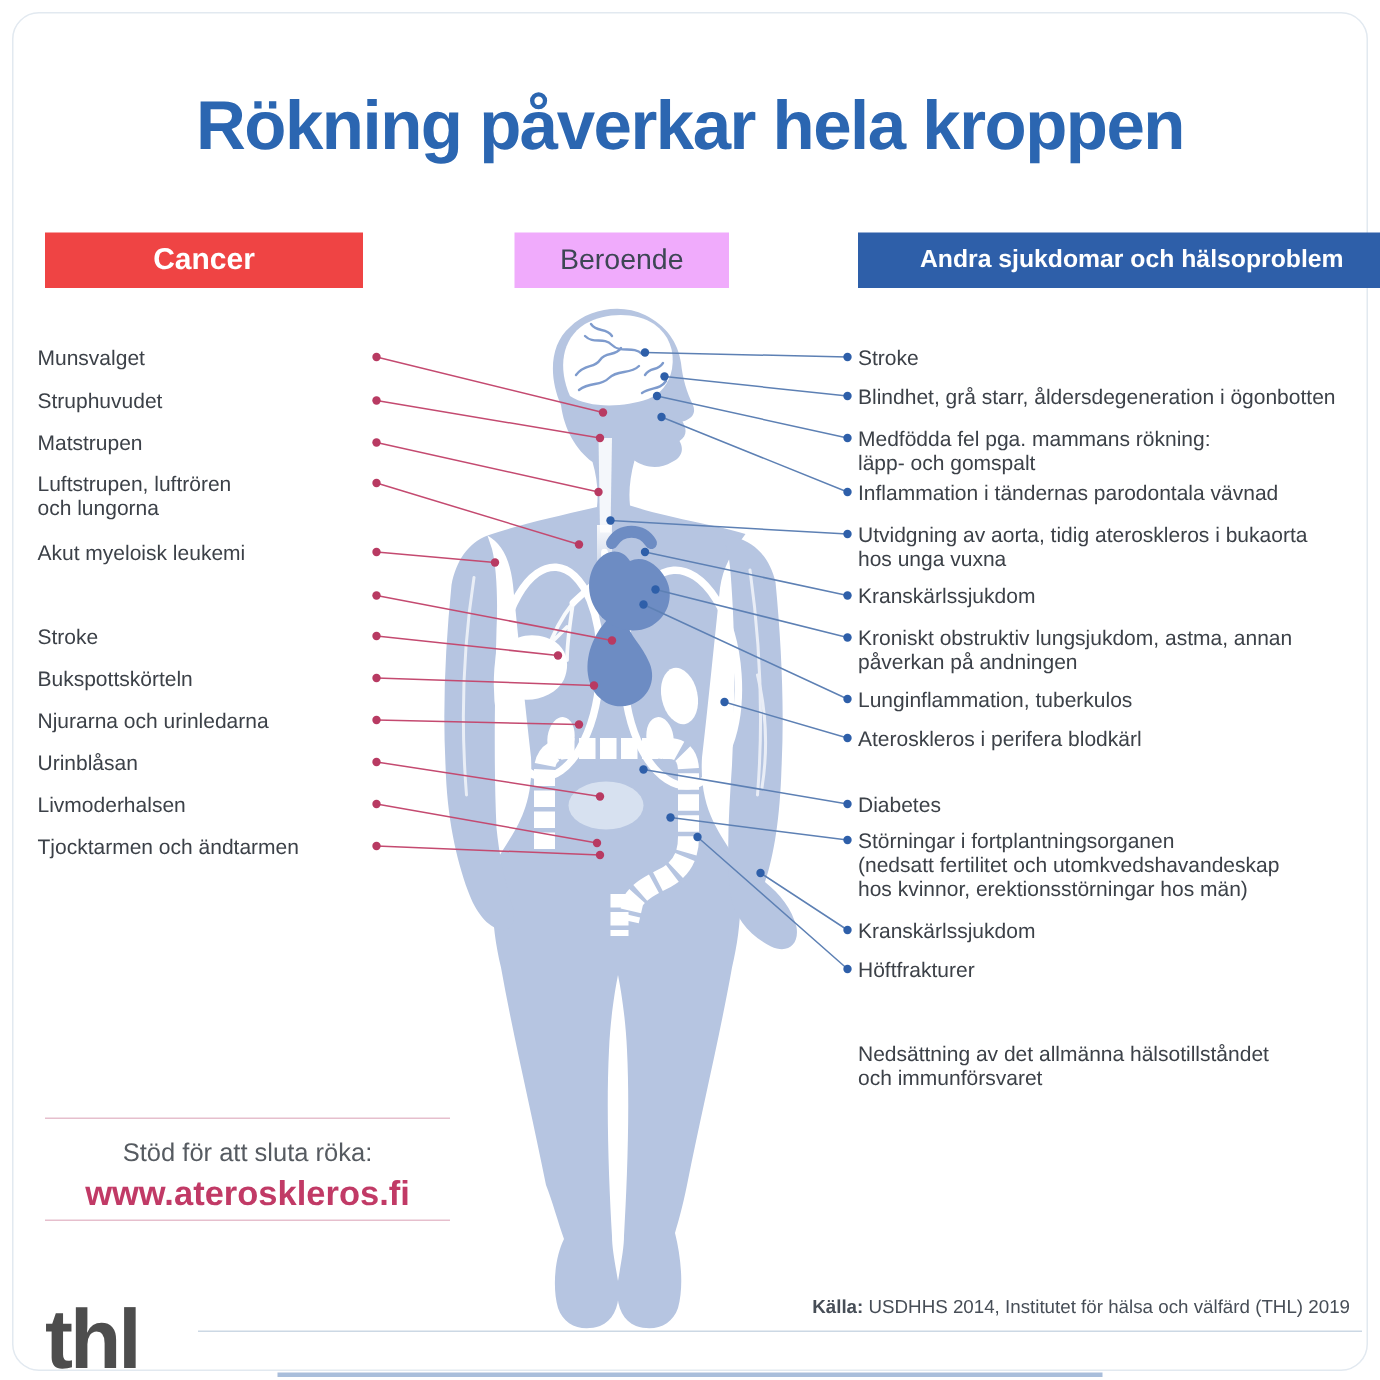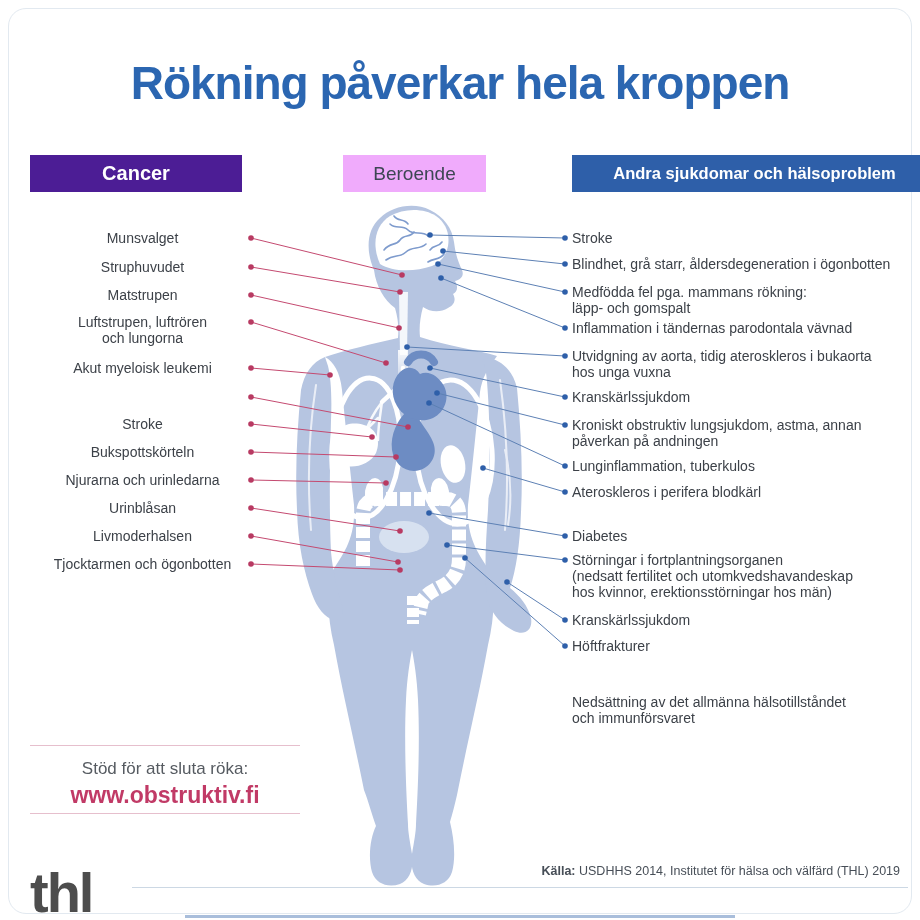--- a/index.html
+++ b/index.html
@@ -4,27 +4,27 @@
 <style>
   html,body{margin:0;padding:0;background:#fff;}
   #canvas{position:relative;width:920px;height:920px;background:#fff;overflow:hidden;
           font-family:"Liberation Sans",sans-serif;padding-left:15px;}
   .card-border{position:absolute;left:8px;top:8px;width:902px;height:904px;
                border:1px solid #e2e9f0;border-radius:18px;pointer-events:none;}
   .title{position:absolute;left:0;top:56px;width:920px;text-align:center;
          font-size:46px;font-weight:bold;color:#2b66b1;letter-spacing:-1px;}
   .badge{position:absolute;top:155px;height:37px;display:flex;align-items:center;
          justify-content:center;}
-  .badge-cancer{left:30px;width:212px;background:#4c1d95;color:#fff;
+  .badge-cancer{left:30px;width:212px;background:#ef4444;color:#fff;
                 font-size:20px;font-weight:bold;}
   .badge-addiction{left:343px;width:143px;background:#f0abfc;color:#3d4654;font-size:19px;}
   .badge-other{left:572px;width:365px;background:#2e5fa9;color:#fff;
                font-size:16.5px;font-weight:bold;}
   .lbl{position:absolute;font-size:14px;line-height:16px;color:#3c4148;white-space:pre-line;}
-  .lbl-left{right:675px;width:235px;text-align:center;}
+  .lbl-left{right:675px;width:235px;text-align:left;}
   .lbl-right{left:572px;width:340px;text-align:left;}
   svg.fig{position:absolute;left:0;top:0;pointer-events:none;}
   .rule-pink{position:absolute;left:30px;width:270px;height:1px;background:#e6bfcd;}
   .support-head{position:absolute;left:30px;top:759px;width:270px;text-align:center;
                 font-size:17px;color:#565b61;}
   .support-url{position:absolute;left:30px;top:782px;width:270px;text-align:center;
                font-size:23px;font-weight:bold;color:#c13a66;}
   .thl-logo{position:absolute;left:30px;top:833px;font-size:56px;font-weight:bold;
             color:#4d4d4d;letter-spacing:-2px;line-height:56px;margin-top:32px;}
   .footer-rule{position:absolute;left:132px;top:887px;width:776px;height:1px;background:#ccd8e4;}
@@ -217,21 +217,21 @@
   <div class="lbl lbl-left" style="top:259px">Struphuvudet</div>
   <div class="lbl lbl-left" style="top:287px">Matstrupen</div>
   <div class="lbl lbl-left" style="top:314px">Luftstrupen, luftrören
 och lungorna</div>
   <div class="lbl lbl-left" style="top:360px">Akut myeloisk leukemi</div>
   <div class="lbl lbl-left" style="top:416px">Stroke</div>
   <div class="lbl lbl-left" style="top:444px">Bukspottskörteln</div>
   <div class="lbl lbl-left" style="top:472px">Njurarna och urinledarna</div>
   <div class="lbl lbl-left" style="top:500px">Urinblåsan</div>
   <div class="lbl lbl-left" style="top:528px">Livmoderhalsen</div>
-  <div class="lbl lbl-left" style="top:556px">Tjocktarmen och ögonbotten</div>
+  <div class="lbl lbl-left" style="top:556px">Tjocktarmen och ändtarmen</div>
 
   <div class="lbl lbl-right" style="top:230px">Stroke</div>
   <div class="lbl lbl-right" style="top:256px">Blindhet, grå starr, åldersdegeneration i ögonbotten</div>
   <div class="lbl lbl-right" style="top:284px">Medfödda fel pga. mammans rökning:
 läpp- och gomspalt</div>
   <div class="lbl lbl-right" style="top:320px">Inflammation i tändernas parodontala vävnad</div>
   <div class="lbl lbl-right" style="top:348px">Utvidgning av aorta, tidig ateroskleros i bukaorta
 hos unga vuxna</div>
   <div class="lbl lbl-right" style="top:389px">Kranskärlssjukdom</div>
   <div class="lbl lbl-right" style="top:417px">Kroniskt obstruktiv lungsjukdom, astma, annan
@@ -242,21 +242,21 @@
   <div class="lbl lbl-right" style="top:552px">Störningar i fortplantningsorganen
 (nedsatt fertilitet och utomkvedshavandeskap
 hos kvinnor, erektionsstörningar hos män)</div>
   <div class="lbl lbl-right" style="top:612px">Kranskärlssjukdom</div>
   <div class="lbl lbl-right" style="top:638px">Höftfrakturer</div>
   <div class="lbl lbl-right" style="top:694px">Nedsättning av det allmänna hälsotillståndet
 och immunförsvaret</div>
 
   <div class="rule-pink" style="top:745px"></div>
   <div class="support-head">Stöd för att sluta röka:</div>
-  <div class="support-url">www.obstruktiv.fi</div>
+  <div class="support-url">www.ateroskleros.fi</div>
   <div class="rule-pink" style="top:813px"></div>
 
   <div class="thl-logo">thl</div>
   <div class="footer-rule"></div>
   <div class="source"><b>Källa:</b><span> USDHHS 2014, Institutet för hälsa och välfärd (THL) 2019</span></div>
   <div class="bottom-line"></div>
 
 </div>
 
 </body></html>

